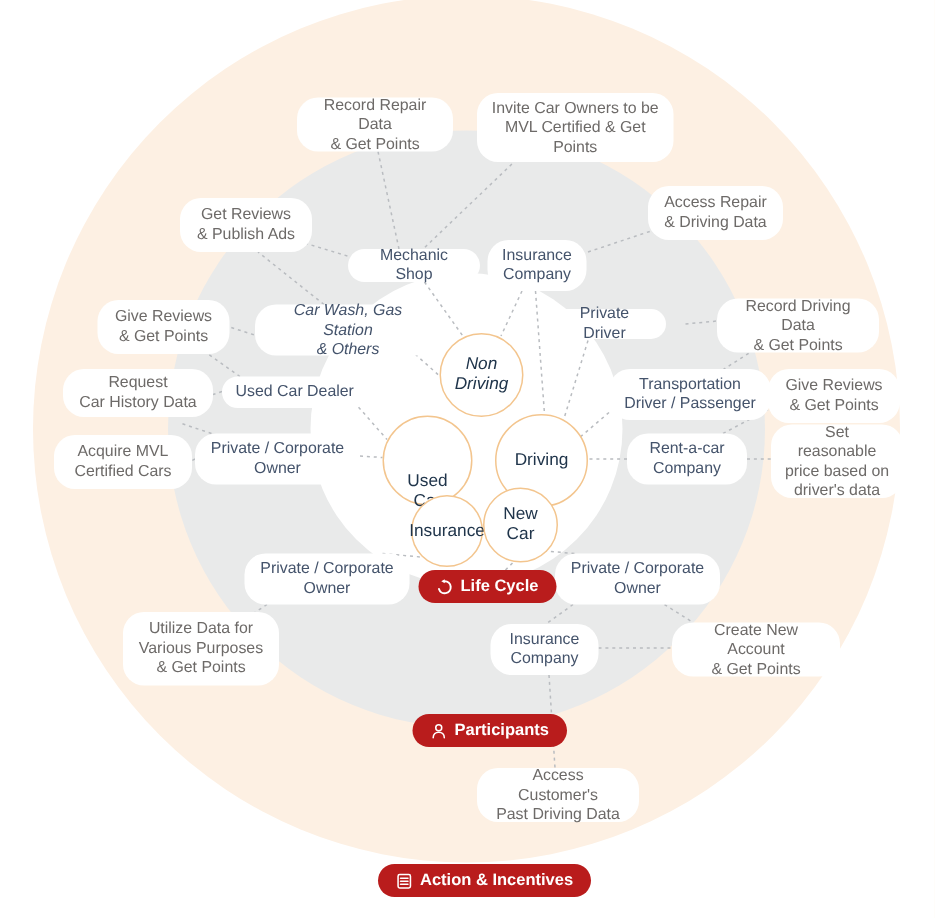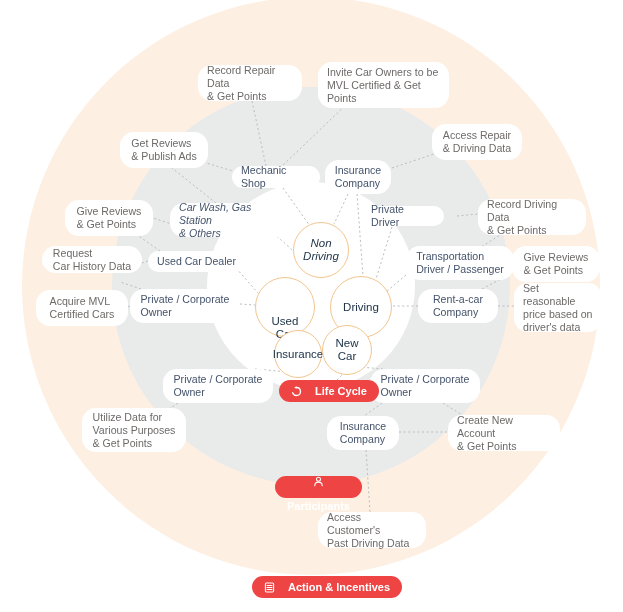--- a/index.html
+++ b/index.html
@@ -16,29 +16,29 @@
   #links{position:absolute;left:0;top:0;width:623px;height:612px;}
   #links line{stroke:#b9bcc0;stroke-width:1;stroke-dasharray:2 2.6;}
 
   
   .core{position:absolute;border-radius:50%;background:#ffffff;
         border:1.3px solid #F3C58E;display:flex;align-items:center;justify-content:center;
         text-align:center;color:#20354B;font-size:11.5px;line-height:13px;font-weight:400;}
 
   
   .pill{position:absolute;background:#ffffff;border-radius:14px;
-        display:flex;align-items:center;justify-content:center;
+        display:flex;align-items:center;justify-content:center;text-align:center;
         color:#4a5568;font-size:10.6px;line-height:13px;padding:4px 9px;
         box-sizing:border-box;white-space:pre-line;}
   .pill.participant{color:#44536b;}
   .pill.action{color:#6d6a68;}
 
   
-  .chip{position:absolute;background:#ef4444;color:#ffffff;border-radius:13px;
-        height:22px;display:flex;align-items:center;gap:13px;padding:0 12px;
+  .chip{position:absolute;background:#b91c1c;color:#ffffff;border-radius:13px;
+        height:22px;display:flex;align-items:center;gap:5px;padding:0 12px;
         font-size:11px;font-weight:bold;box-sizing:border-box;}
   .chip svg{display:block;}
 </style>
 </head>
 <body>
 
 <div id="stage">
 
   <div class="ring" id="ring-outer"></div>
   <div class="ring" id="ring-mid"></div>
@@ -126,48 +126,48 @@
       <div class="pill action" style="left: 318px; top: 62px; width: 131px; height: 46px;"><span>Invite Car Owners to be
 MVL Certified &amp; Get Points</span></div>
       <div class="pill action" style="left: 120px; top: 132px; width: 88px; height: 36px;"><span>Get Reviews
 &amp; Publish Ads</span></div>
       <div class="pill action" style="left: 432px; top: 124px; width: 90px; height: 36px;"><span>Access Repair
 &amp; Driving Data</span></div>
       <div class="pill action" style="left: 65px; top: 200px; width: 88px; height: 36px;"><span>Give Reviews
 &amp; Get Points</span></div>
       <div class="pill action" style="left: 478px; top: 199px; width: 108px; height: 36px;"><span>Record Driving Data
 &amp; Get Points</span></div>
-      <div class="pill action" style="left: 42px; top: 246px; width: 100px; height: 27px;"><span>Request
+      <div class="pill action" style="left: 42px; top: 246px; width: 100px; height: 32px;"><span>Request
 Car History Data</span></div>
       <div class="pill action" style="left: 512px; top: 246px; width: 88px; height: 36px;"><span>Give Reviews
 &amp; Get Points</span></div>
       <div class="pill action" style="left: 36px; top: 290px; width: 92px; height: 36px;"><span>Acquire MVL
 Certified Cars</span></div>
       <div class="pill action" style="left: 514px; top: 283px; width: 88px; height: 49px;"><span>Set reasonable
 price based on
 driver's data</span></div>
-      <div class="pill action" style="left: 82px; top: 408px; width: 104px; height: 44px;"><span>Utilize Data for
+      <div class="pill action" style="left: 82px; top: 408px; width: 104px; height: 49px;"><span>Utilize Data for
 Various Purposes
 &amp; Get Points</span></div>
       <div class="pill action" style="left: 448px; top: 415px; width: 112px; height: 36px;"><span>Create New Account
 &amp; Get Points</span></div>
       <div class="pill action" style="left: 318px; top: 512px; width: 108px; height: 36px;"><span>Access Customer's
 Past Driving Data</span></div>
     </div>
   <div id="chips">
       <div class="chip" style="left: 279px; top: 380px;">
         <span>
           <svg width="11" height="11" viewBox="0 0 16 16">
             <path d="M8 2.2A5.8 5.8 0 1 1 2.4 9.6" fill="none" stroke="#fff" stroke-width="1.9" stroke-linecap="round"></path>
             <path d="M8 0.2 L8 4.2 L4.6 2.2 Z" fill="#fff"></path>
           </svg>
         </span>
         <span>Life Cycle</span>
       </div>
-      <div class="chip" style="left: 275px; top: 476px; flex-direction: column;">
+      <div class="chip" style="left: 275px; top: 476px;">
         <span>
           <svg width="11" height="11" viewBox="0 0 16 16">
             <circle cx="8" cy="4.6" r="2.9" fill="none" stroke="#fff" stroke-width="1.5"></circle>
             <path d="M2.6 14.2c0-3.3 2.4-5.3 5.4-5.3s5.4 2 5.4 5.3" fill="none" stroke="#fff" stroke-width="1.5" stroke-linecap="round"></path>
           </svg>
         </span>
         <span>Participants</span>
       </div>
       <div class="chip" style="left: 252px; top: 576px;">
         <span>

